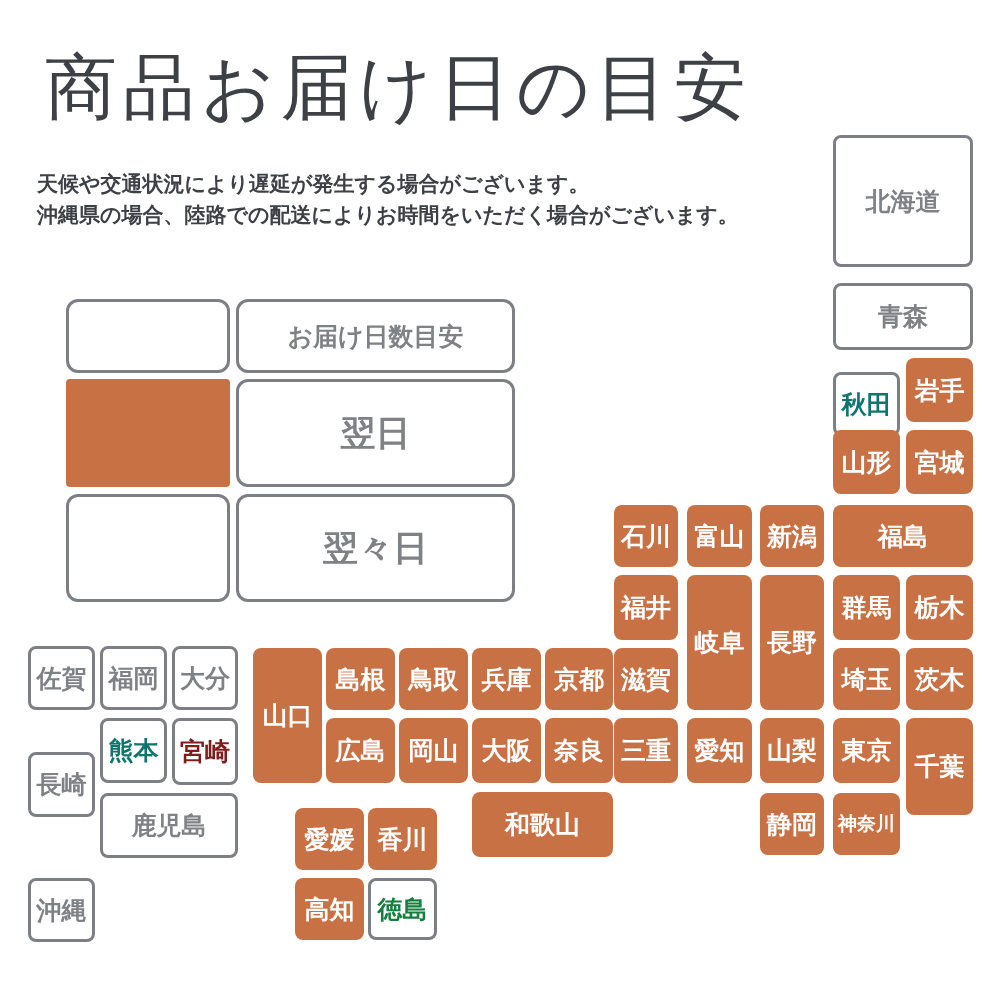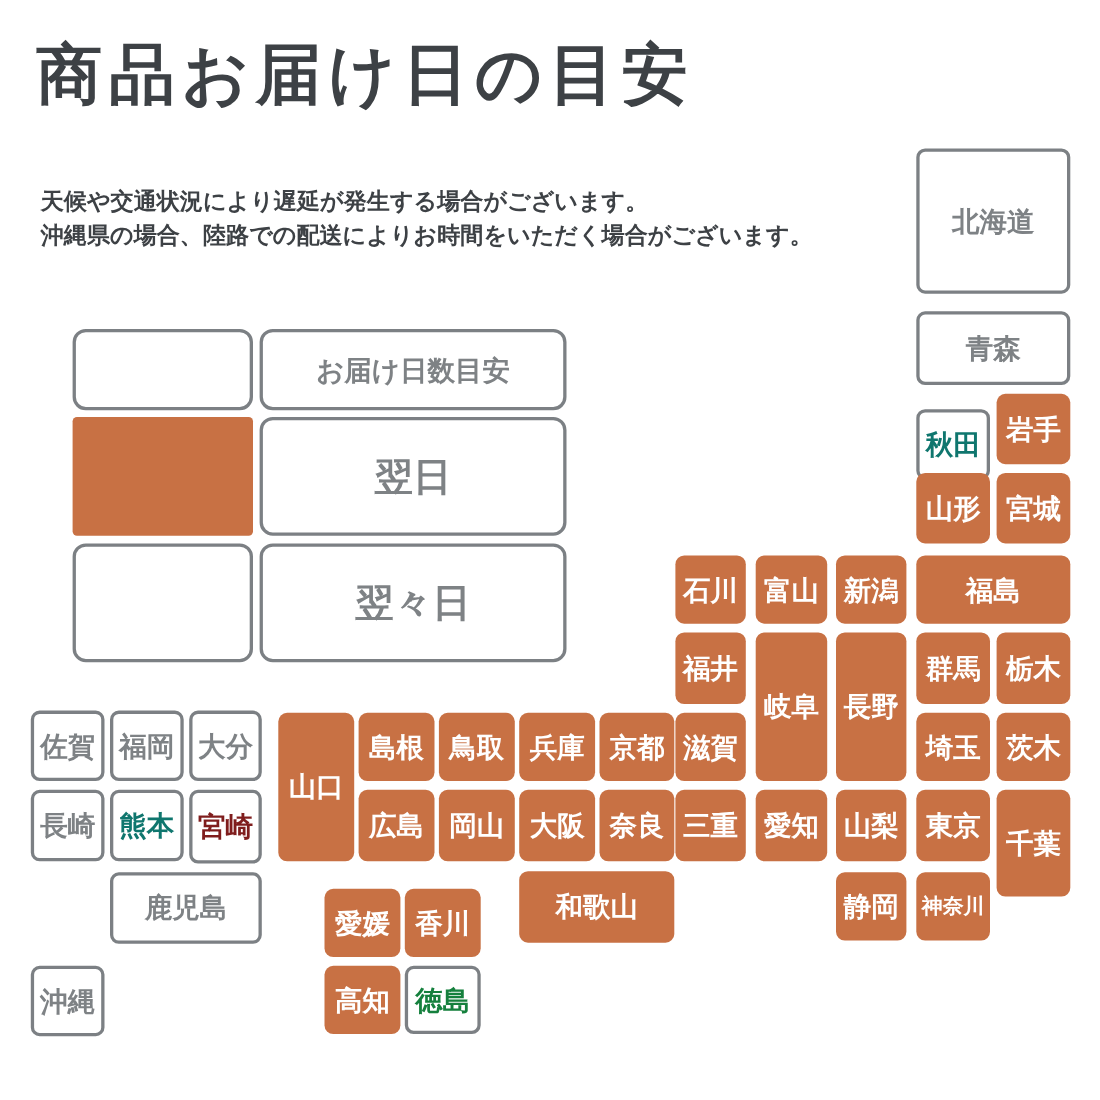--- a/index.html
+++ b/index.html
@@ -1,21 +1,21 @@
 <!DOCTYPE html>
 <html><head>
 <meta charset="utf-8">
 <style>
   html,body{margin:0;padding:0;background:#ffffff;}
   body{width:1000px;height:1000px;font-family:"Liberation Sans","DejaVu Sans",sans-serif;}
   .page{position:relative;width:1000px;height:1000px;background:#ffffff;overflow:hidden;}
 
   .title{
-    position:absolute;left:33px;top:28px;margin:0;
-    font-size:60px;font-weight:700;letter-spacing:6px;
+    position:absolute;left:33px;top:28px;margin:12px;
+    font-size:72px;font-weight:400;letter-spacing:6px;
     color:#3D4145;white-space:nowrap;
   }
   .notes{
     position:absolute;left:37px;top:168px;margin:0;
     font-size:21px;font-weight:bold;line-height:31px;color:#3D4145;
   }
   .notes p{margin:0;}
 
   
   .lg-box{position:absolute;box-sizing:border-box;background:#ffffff;
@@ -105,20 +105,20 @@
       <div class="pref next" style="left: 399px; top: 718px; width: 69px; height: 65px; background: rgb(200, 113, 68);">岡山</div>
       <div class="pref next" style="left: 472px; top: 718px; width: 69px; height: 65px; background: rgb(200, 113, 68);">大阪</div>
       <div class="pref next" style="left: 545px; top: 718px; width: 68px; height: 65px; background: rgb(200, 113, 68);">奈良</div>
       <div class="pref next" style="left: 295px; top: 808px; width: 69px; height: 62px; background: rgb(200, 113, 68);">愛媛</div>
       <div class="pref next" style="left: 368px; top: 808px; width: 69px; height: 62px; background: rgb(200, 113, 68);">香川</div>
       <div class="pref next" style="left: 295px; top: 878px; width: 69px; height: 62px; background: rgb(200, 113, 68);">高知</div>
       <div class="pref later" style="left: 368px; top: 878px; width: 69px; height: 62px; background: rgb(255, 255, 255); border-color: rgb(124, 128, 132); color: #15803d;">徳島</div>
       <div class="pref later" style="left: 28px; top: 646px; width: 67px; height: 64px; background: rgb(255, 255, 255); border-color: rgb(124, 128, 132); color: rgb(126, 130, 133);">佐賀</div>
       <div class="pref later" style="left: 100px; top: 646px; width: 67px; height: 64px; background: rgb(255, 255, 255); border-color: rgb(124, 128, 132); color: rgb(126, 130, 133);">福岡</div>
       <div class="pref later" style="left: 172px; top: 646px; width: 66px; height: 64px; background: rgb(255, 255, 255); border-color: rgb(124, 128, 132); color: rgb(126, 130, 133);">大分</div>
-      <div class="pref later" style="left: 28px; top: 718px; width: 67px; height: 65px; background: rgb(255, 255, 255); border-color: rgb(124, 128, 132); color: rgb(126, 130, 133);">長崎</div>
+      <div class="pref later" style="left: 28px; top: 752px; width: 67px; height: 65px; background: rgb(255, 255, 255); border-color: rgb(124, 128, 132); color: rgb(126, 130, 133);">長崎</div>
       <div class="pref later" style="left: 100px; top: 718px; width: 67px; height: 65px; background: rgb(255, 255, 255); border-color: rgb(124, 128, 132); color: #0f766e;">熊本</div>
       <div class="pref later" style="left: 172px; top: 718px; width: 66px; height: 67px; background: rgb(255, 255, 255); border-color: rgb(124, 128, 132); color: #7f1d1d;">宮崎</div>
       <div class="pref later" style="left: 100px; top: 793px; width: 138px; height: 65px; background: rgb(255, 255, 255); border-color: rgb(124, 128, 132); color: rgb(126, 130, 133);">鹿児島</div>
       <div class="pref later" style="left: 28px; top: 878px; width: 67px; height: 64px; background: rgb(255, 255, 255); border-color: rgb(124, 128, 132); color: rgb(126, 130, 133);">沖縄</div>
     </div>
 
 </div>
 
 </body></html>

